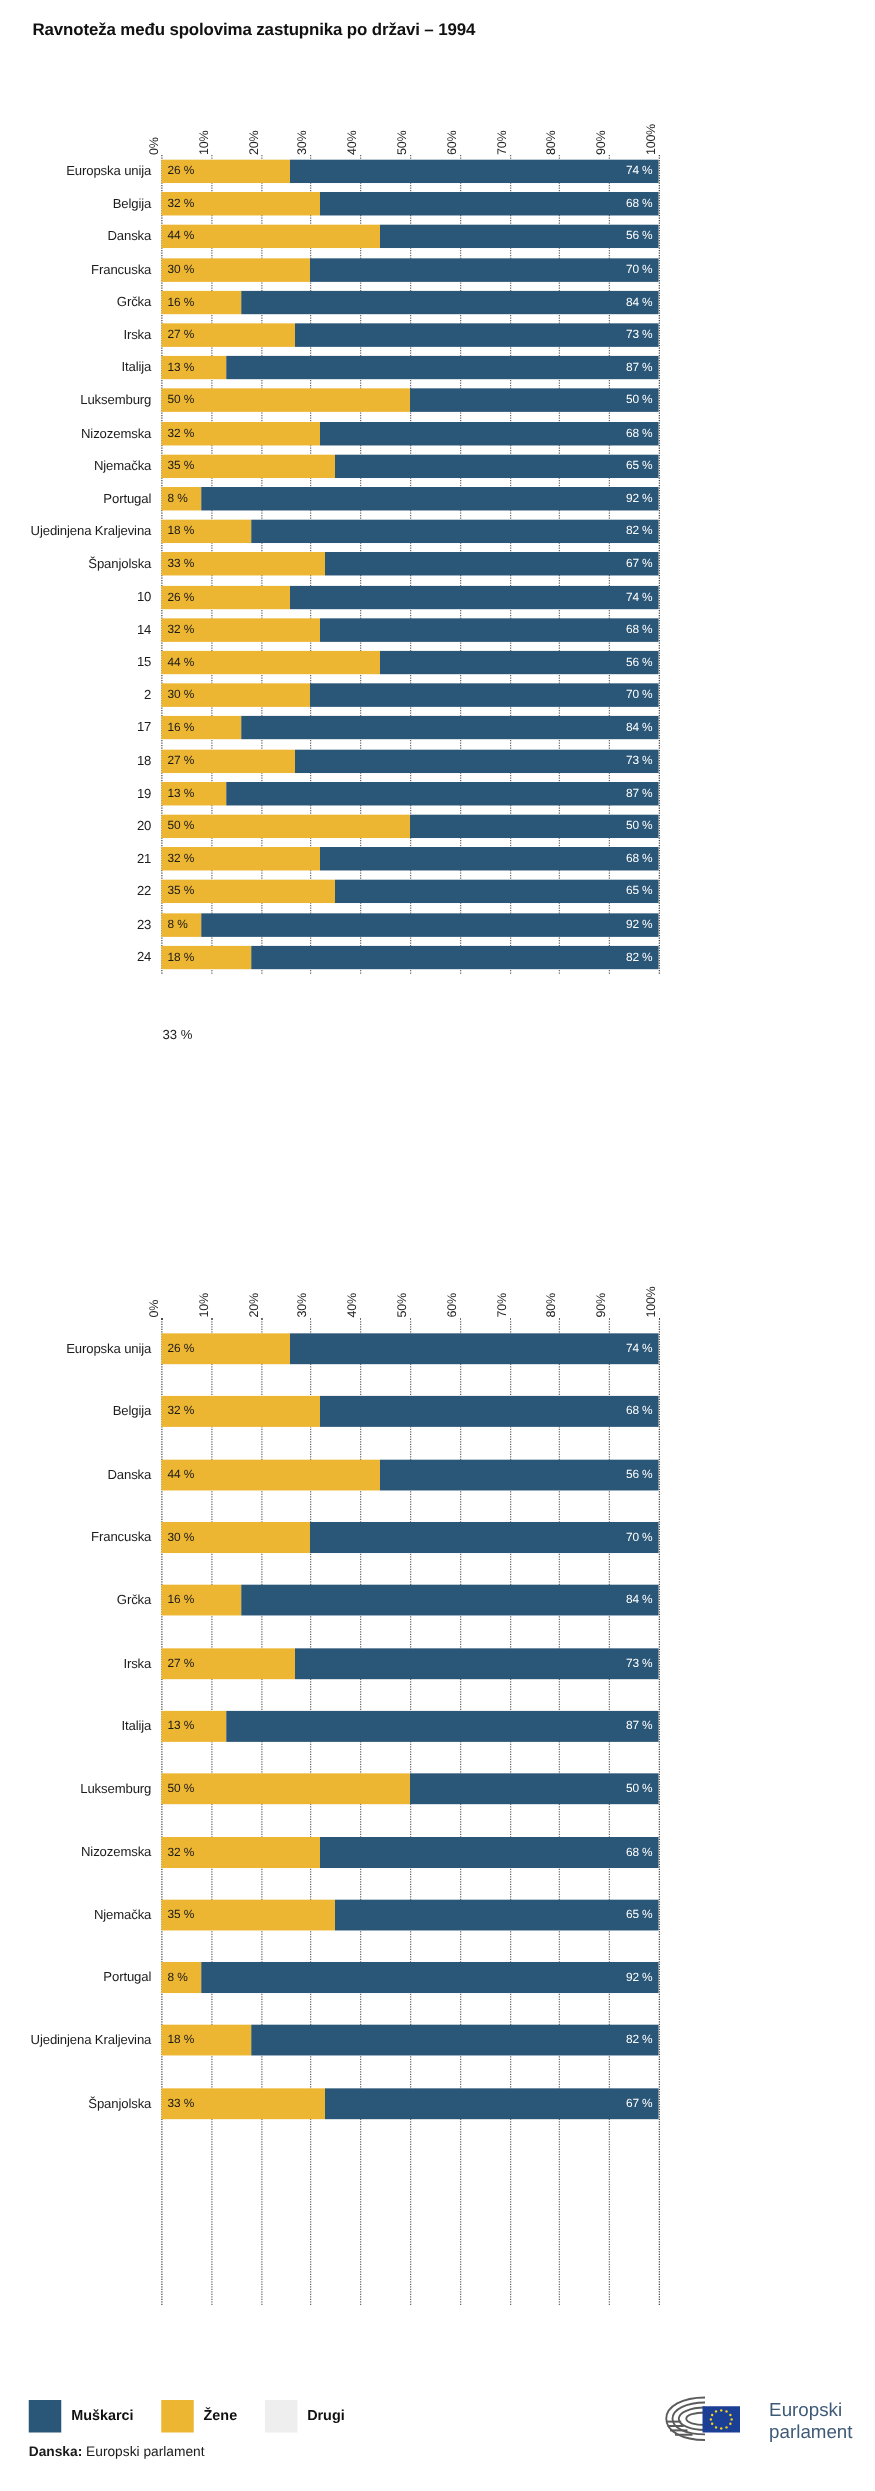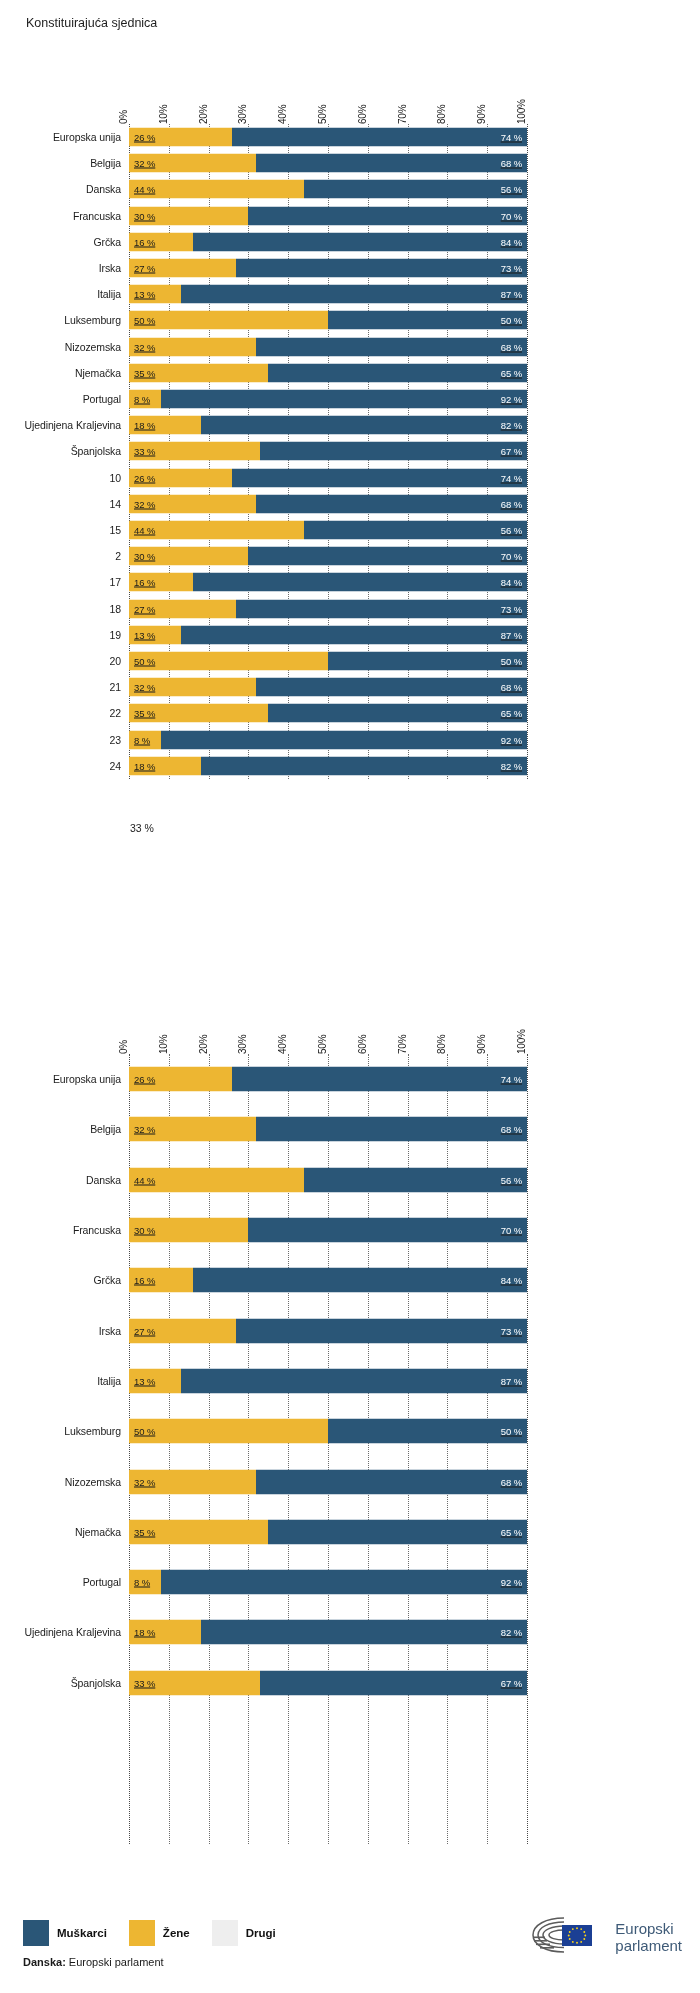--- a/index.html
+++ b/index.html
@@ -93,21 +93,20 @@
   .bar-area {
     position: absolute;
     top: 50%;
     transform: translateY(-50%);
   }
   .bar {
     position: relative;
     width: 100%;
     display: flex;
     overflow: hidden;
-    text-decoration: underline;
   }
   .seg {
     position: relative;
     height: 100%;
     display: flex;
     align-items: center;
   }
   .seg.women { background: #edb632; justify-content: flex-start; }
   .seg.men   { background: #2a5677; justify-content: flex-end; }
   .seg-val {
@@ -177,21 +176,21 @@
     font-size: 15px;
     line-height: 17px;
     color: #3e5a77;
     white-space: nowrap;
   }
 </style>
 </head>
 <body>
 
 <div class="header">
-  <div class="subtitle">Konstituirajuća sjednica</div>
+  <div class="title">Ravnoteža među spolovima zastupnika po državi – 1994</div>
 </div>
 
 <div class="chart" id="chart-top" style="position:absolute; left:0; top:78px; width:700px;">
   <div class="axis-strip">
       <div class="axis-tick" style="left: 129px;">
         <span>0%</span>
       </div>
       <div class="axis-tick" style="left: 168.8px;">
         <span>10%</span>
       </div>

